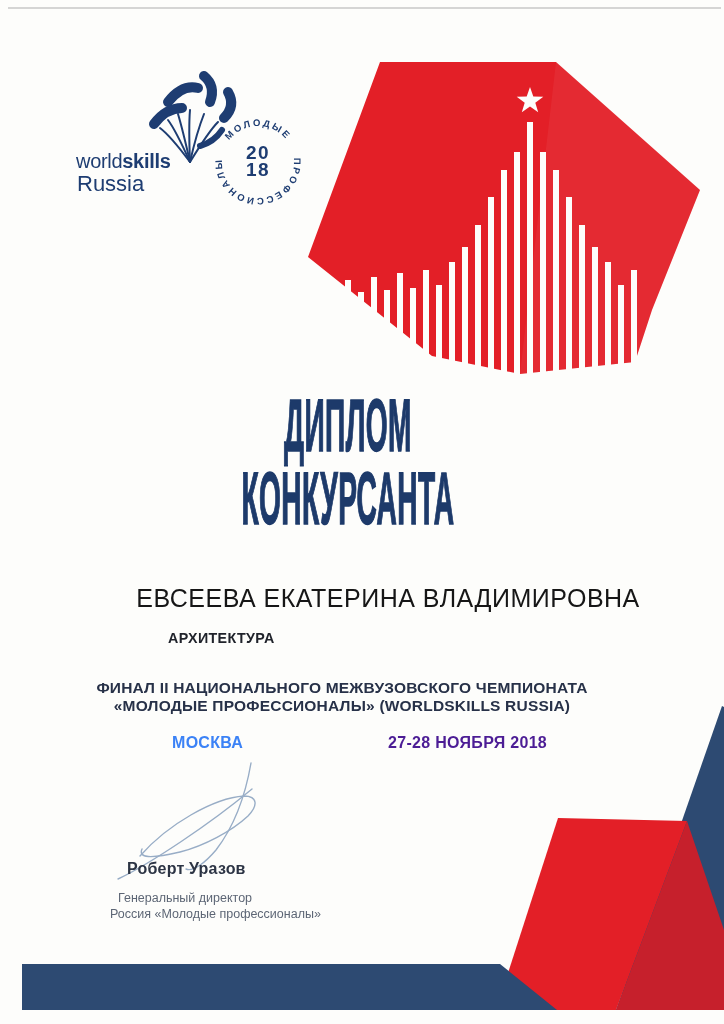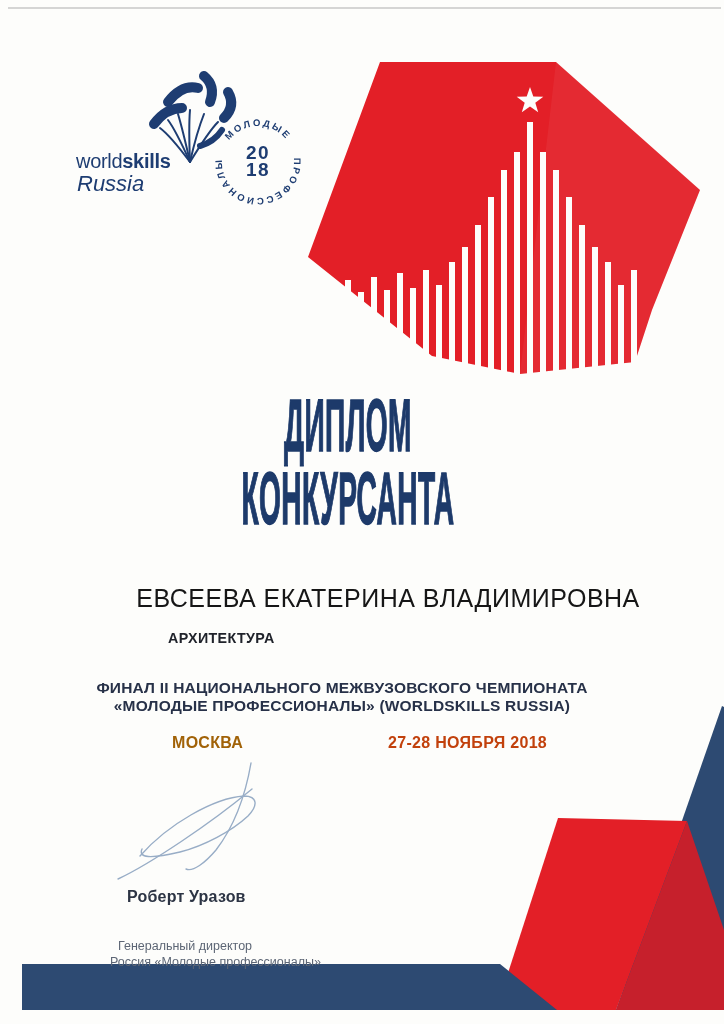--- a/index.html
+++ b/index.html
@@ -9,46 +9,46 @@
     font-family:"Liberation Sans", sans-serif;
   }
   .scan-line{position:absolute;top:7px;left:8px;right:3px;height:2px;background:#cbcbcb;opacity:.8;}
   svg.art{position:absolute;left:0;top:0;width:724px;height:1024px;z-index:1;}
 
   
   .ws-logo{position:absolute;left:138px;top:66px;width:110px;height:102px;z-index:2;}
   .ws-wordmark{position:absolute;left:76px;top:150px;z-index:2;color:#1e3d72;font-size:20px;line-height:22px;letter-spacing:-0.3px;}
   .ws-wordmark .w1{font-weight:400;}
   .ws-wordmark .w2{font-weight:700;}
-  .ws-russia{position:absolute;left:77px;top:173px;z-index:2;color:#1e3d72;font-size:22px;line-height:22px;font-weight:400;font-style:italic;}
+  .ws-russia{position:absolute;left:77px;top:173px;z-index:2;color:#1e3d72;font-size:22px;line-height:22px;font-weight:400;}
 
   
   .badge{position:absolute;left:198px;top:102px;width:120px;height:120px;z-index:2;}
   .badge text{font-family:"Liberation Sans", sans-serif;}
   .badge .arc-text{font-size:9.5px;font-weight:700;letter-spacing:2.2px;fill:#1e3d72;}
   .badge .year{font-size:19px;font-weight:800;letter-spacing:1.5px;fill:#1e3d72;}
 
   
   .title-block{position:absolute;left:-14px;top:389px;width:724px;text-align:center;z-index:2;color:#1d3a6a;}
   .title-line{font-size:74px;font-weight:700;line-height:73px;letter-spacing:1px;
     transform:scaleX(.38);transform-origin:50% 50%;-webkit-text-stroke:1.6px #1d3a6a;white-space:nowrap;}
 
   .recipient-name{position:absolute;left:26px;top:584px;width:724px;text-align:center;z-index:2;
     font-size:25px;font-weight:400;letter-spacing:.5px;color:#161616;}
   .competence{position:absolute;left:168px;top:629px;z-index:2;
     font-size:15px;font-weight:700;letter-spacing:.4px;color:#20232b;transform:scaleX(.95);transform-origin:left;}
 
   .event-block{position:absolute;left:-20px;top:679px;width:724px;text-align:center;z-index:2;
     color:#273148;font-size:15.5px;font-weight:700;line-height:17.5px;letter-spacing:.2px;}
-  .city{position:absolute;left:172px;top:734px;z-index:2;color:#a16207;font-size:16px;font-weight:700;letter-spacing:.3px;}
-  .dates{position:absolute;left:388px;top:734px;z-index:2;color:#c2410c;font-size:16px;font-weight:700;letter-spacing:.3px;}
+  .city{position:absolute;left:172px;top:734px;z-index:2;color:#3b82f6;font-size:16px;font-weight:700;letter-spacing:.3px;}
+  .dates{position:absolute;left:388px;top:734px;z-index:2;color:#4c1d95;font-size:16px;font-weight:700;letter-spacing:.3px;}
 
-  .signatory-name{position:absolute;left:127px;top:860px;z-index:2;color:#2c3444;font-size:16px;font-weight:700;letter-spacing:.2px;margin-top:28px;}
+  .signatory-name{position:absolute;left:127px;top:860px;z-index:2;color:#2c3444;font-size:16px;font-weight:700;letter-spacing:.2px;}
   .role{position:absolute;left:98px;top:890px;z-index:2;color:#5d6675;font-size:12.5px;line-height:16px;font-weight:400;}
-  .role .r1{padding-left:20px;margin-top:48px;}
+  .role .r1{padding-left:20px;}
   .role .r2{padding-left:12px;}
 </style>
 </head>
 <body>
 
 <div class="page">
 
   <div class="scan-line"></div>
 
   <svg class="art" viewBox="0 0 724 1024" aria-hidden="true">

